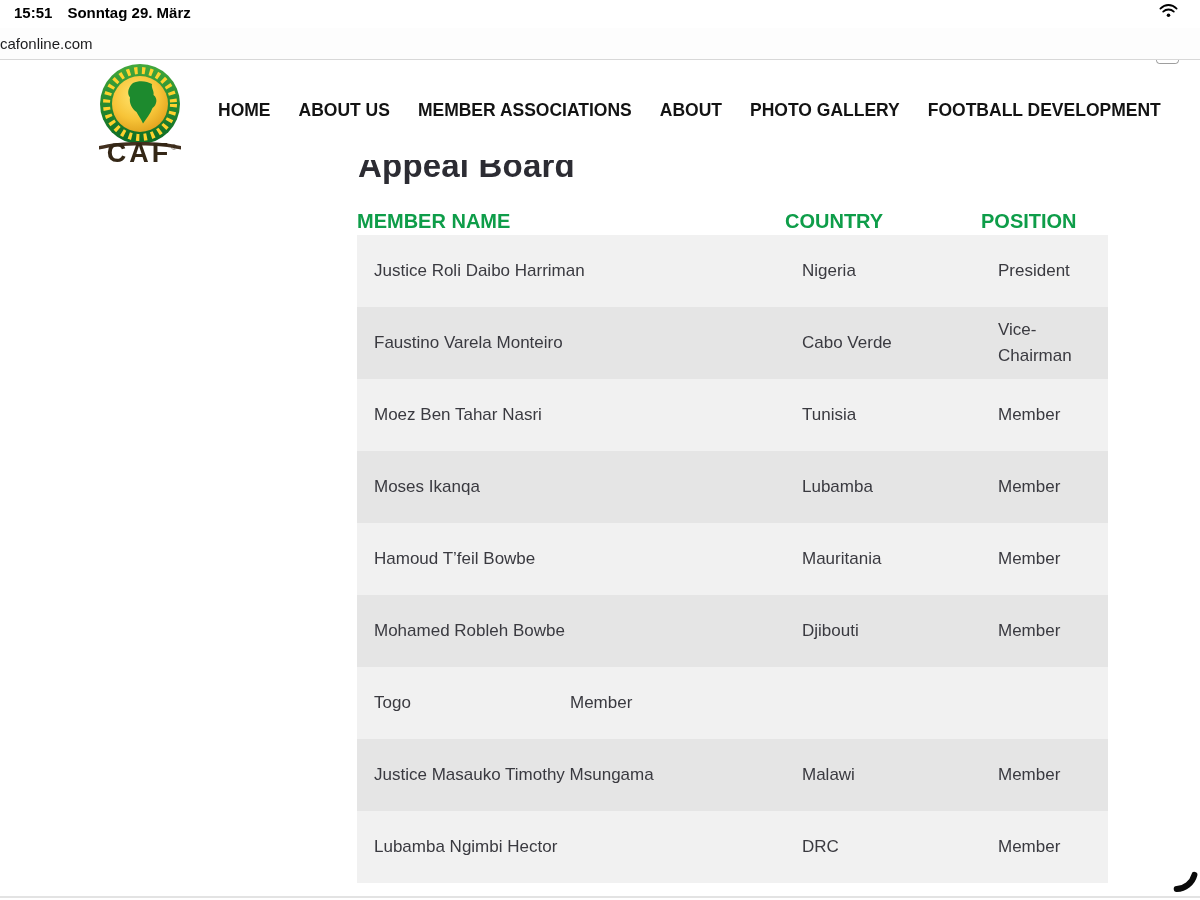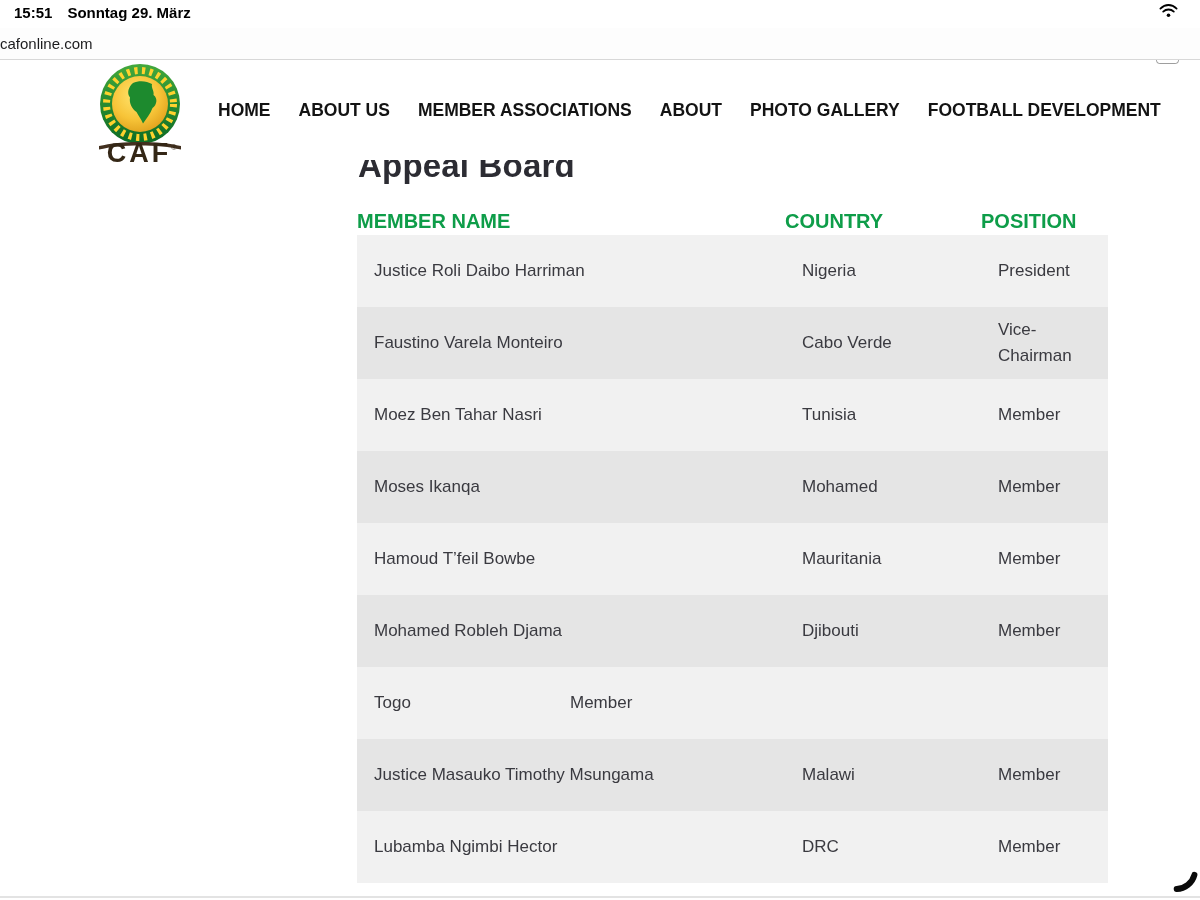--- a/index.html
+++ b/index.html
@@ -135,30 +135,30 @@
             <div class="cell cell-country">Cabo Verde</div>
             <div class="cell cell-position">Vice-Chairman</div>
           </div>
           <div class="trow odd">
             <div class="cell cell-name">Moez Ben Tahar Nasri</div>
             <div class="cell cell-country">Tunisia</div>
             <div class="cell cell-position">Member</div>
           </div>
           <div class="trow even">
             <div class="cell cell-name">Moses Ikanqa</div>
-            <div class="cell cell-country">Mohamed</div>
+            <div class="cell cell-country">Lubamba</div>
             <div class="cell cell-position">Member</div>
           </div>
           <div class="trow odd">
             <div class="cell cell-name">Hamoud T’feil Bowbe</div>
             <div class="cell cell-country">Mauritania</div>
             <div class="cell cell-position">Member</div>
           </div>
           <div class="trow even">
-            <div class="cell cell-name">Mohamed Robleh Djama</div>
+            <div class="cell cell-name">Mohamed Robleh Bowbe</div>
             <div class="cell cell-country">Djibouti</div>
             <div class="cell cell-position">Member</div>
           </div>
           <div class="trow odd">
             <div class="cell cell-country">Togo</div>
             <div class="cell cell-position">Member</div>
           </div>
           <div class="trow even">
             <div class="cell cell-name">Justice Masauko Timothy Msungama</div>
             <div class="cell cell-country">Malawi</div>

